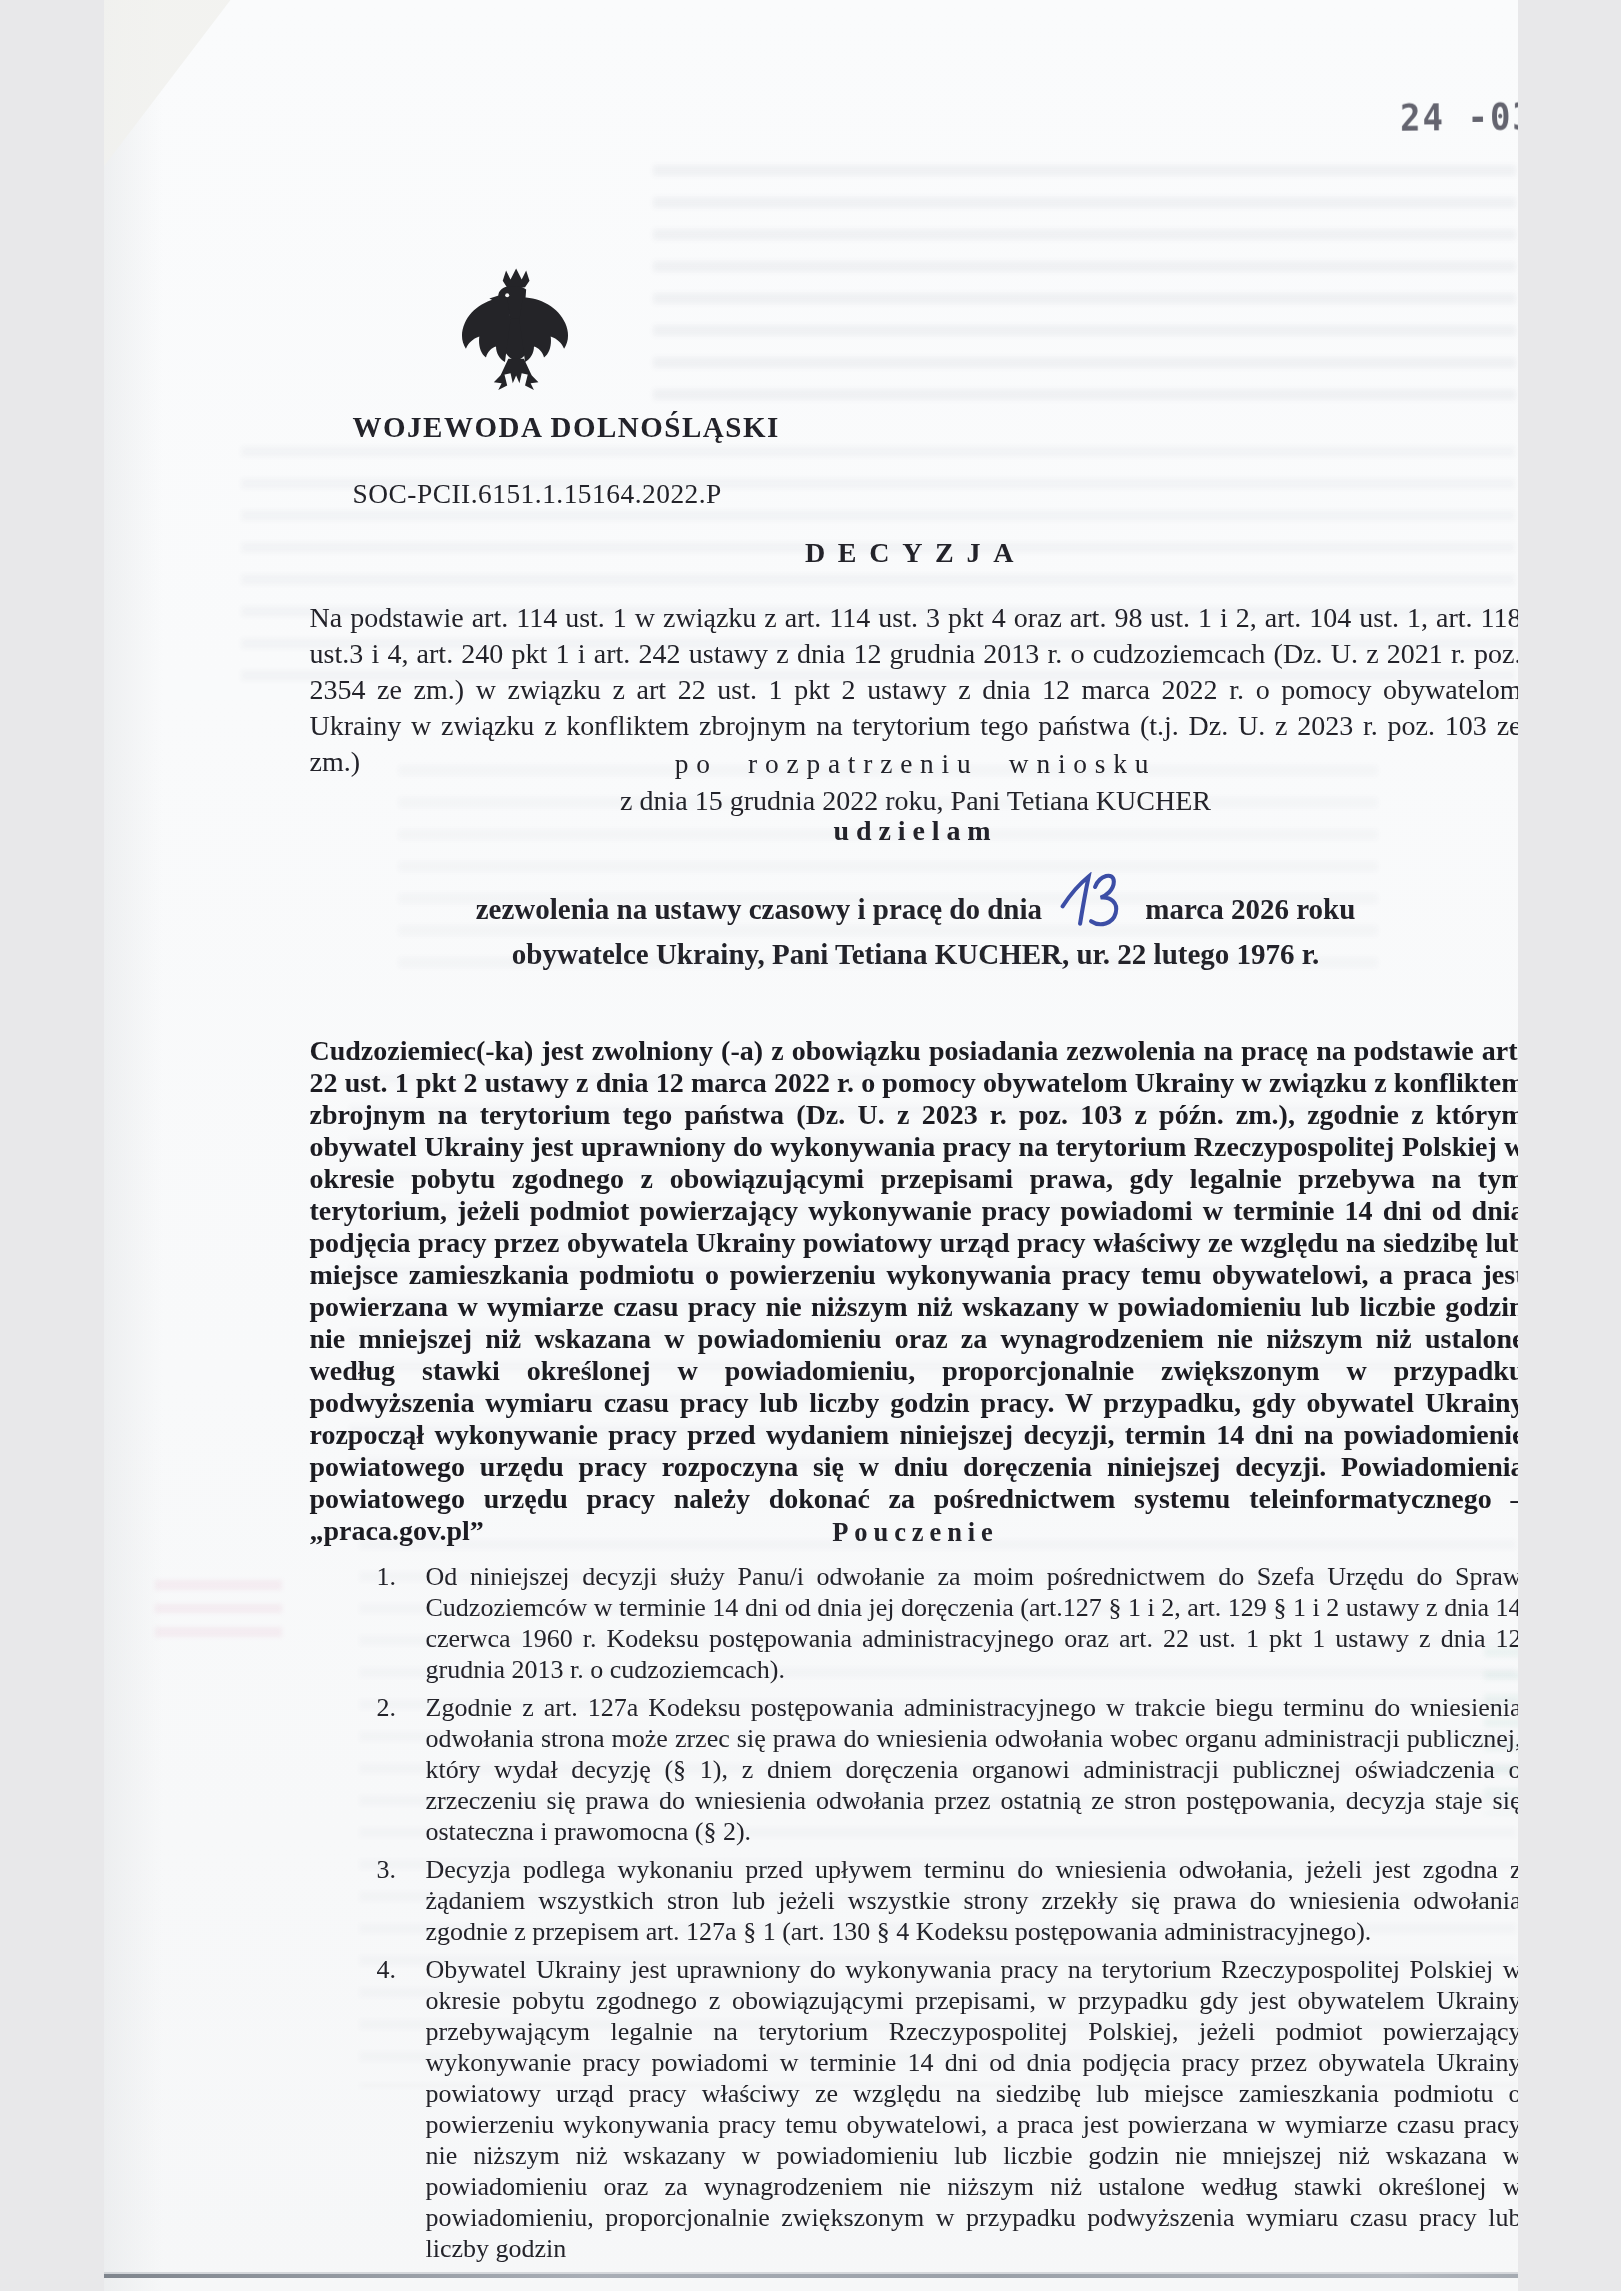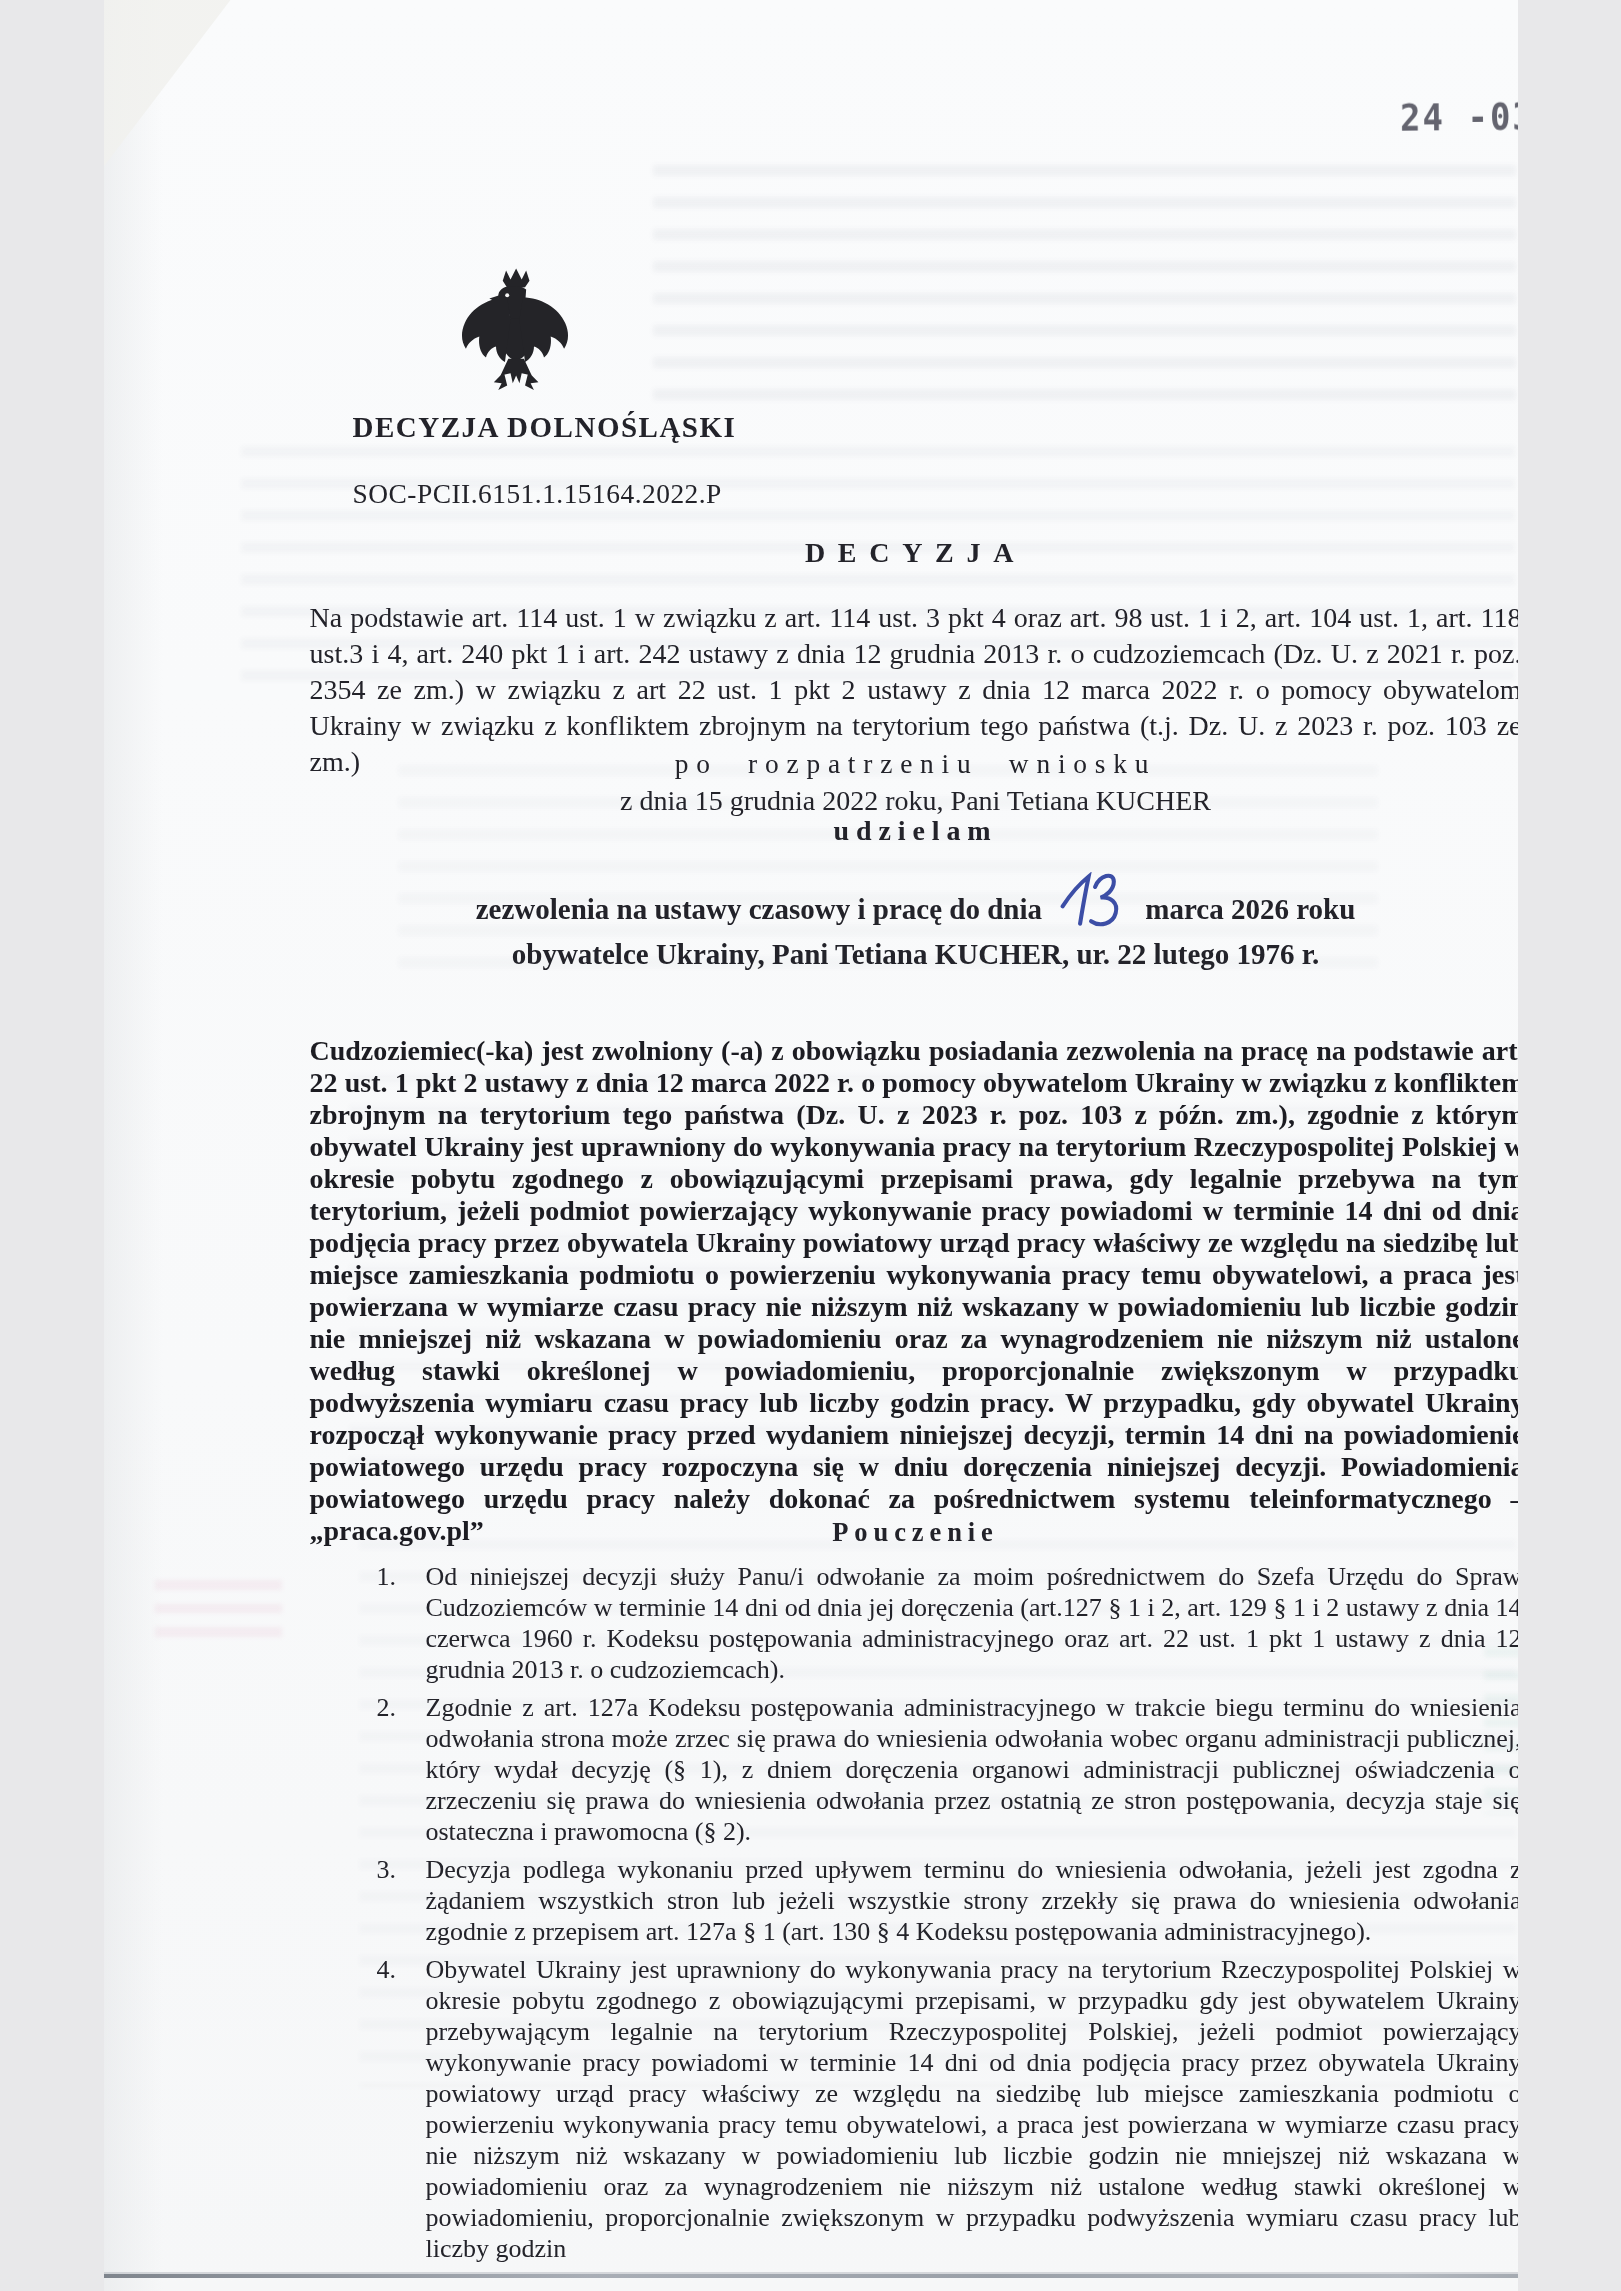--- a/index.html
+++ b/index.html
@@ -138,21 +138,21 @@
       <path d="M45 52 l16 0 4 23 c0 9 -10 15 -12 15 -2 0 -12 -6 -12 -15 z"></path>
       <path d="M45 33 C29 33 13 42 7 56 c-4 9 -3 17 1 23 2 -5 6 -9 12 -11 -1 8 1 15 6 19 1 -5 5 -9 9 -10 0 6 3 11 8 14 l5 -38 z"></path>
       <path d="M59 33 C75 33 91 42 97 56 c4 9 3 17 -1 23 -2 -5 -6 -9 -12 -11 1 8 -1 15 -6 19 -1 -5 -5 -9 -9 -10 0 6 -3 11 -8 14 l-5 -38 z"></path>
       <path d="M46 88 l-7 15 9 -2 2 9 3 -7 3 7 2 -9 9 2 -7 -15 z"></path>
       <path d="M42 100 l-9 9 7 1 -3 6 8 -4 z"></path>
       <path d="M64 100 l9 9 -7 1 3 6 -8 -4 z"></path>
     </g>
     <circle cx="45" cy="31" r="1.8" fill="#f6f6f6"></circle>
   </svg>
 
-  <div class="authority">DECYZJA DOLNOŚLĄSKI</div>
+  <div class="authority">WOJEWODA DOLNOŚLĄSKI</div>
 
 
   <div class="case-number">SOC-PCII.6151.1.15164.2022.P</div>
 
   <div class="content-center doc-title">DECYZJA</div>
 
   <div class="legal-basis">Na podstawie art. 114 ust. 1 w związku z art. 114 ust. 3 pkt 4 oraz art. 98 ust. 1 i 2, art. 104 ust. 1, art. 118 ust.3 i 4, art. 240 pkt 1 i art. 242 ustawy z dnia 12 grudnia 2013 r. o cudzoziemcach (Dz. U. z 2021 r. poz. 2354 ze zm.) w związku z art 22 ust. 1 pkt 2 ustawy z dnia 12 marca 2022 r. o pomocy obywatelom Ukrainy w związku z konfliktem zbrojnym na terytorium tego państwa (t.j. Dz. U. z 2023 r. poz. 103 ze zm.)</div>
 
   <div class="content-center consideration-heading">po rozpatrzeniu wniosku</div>
   <div class="content-center consideration-detail">z dnia 15 grudnia 2022 roku, Pani Tetiana KUCHER</div>

